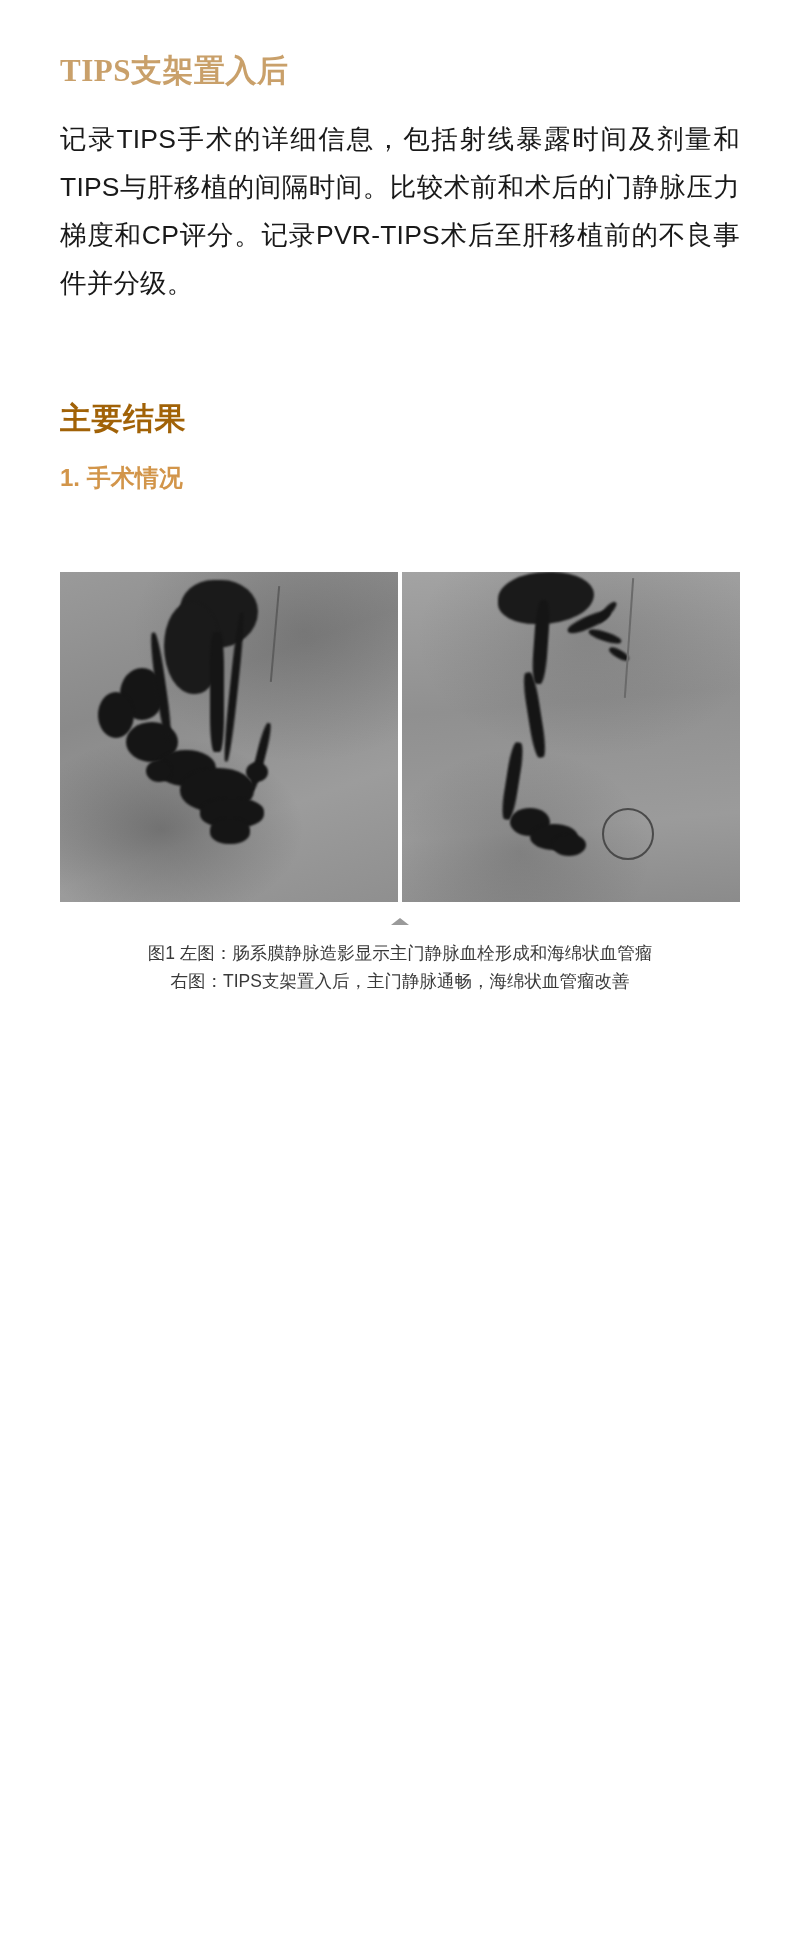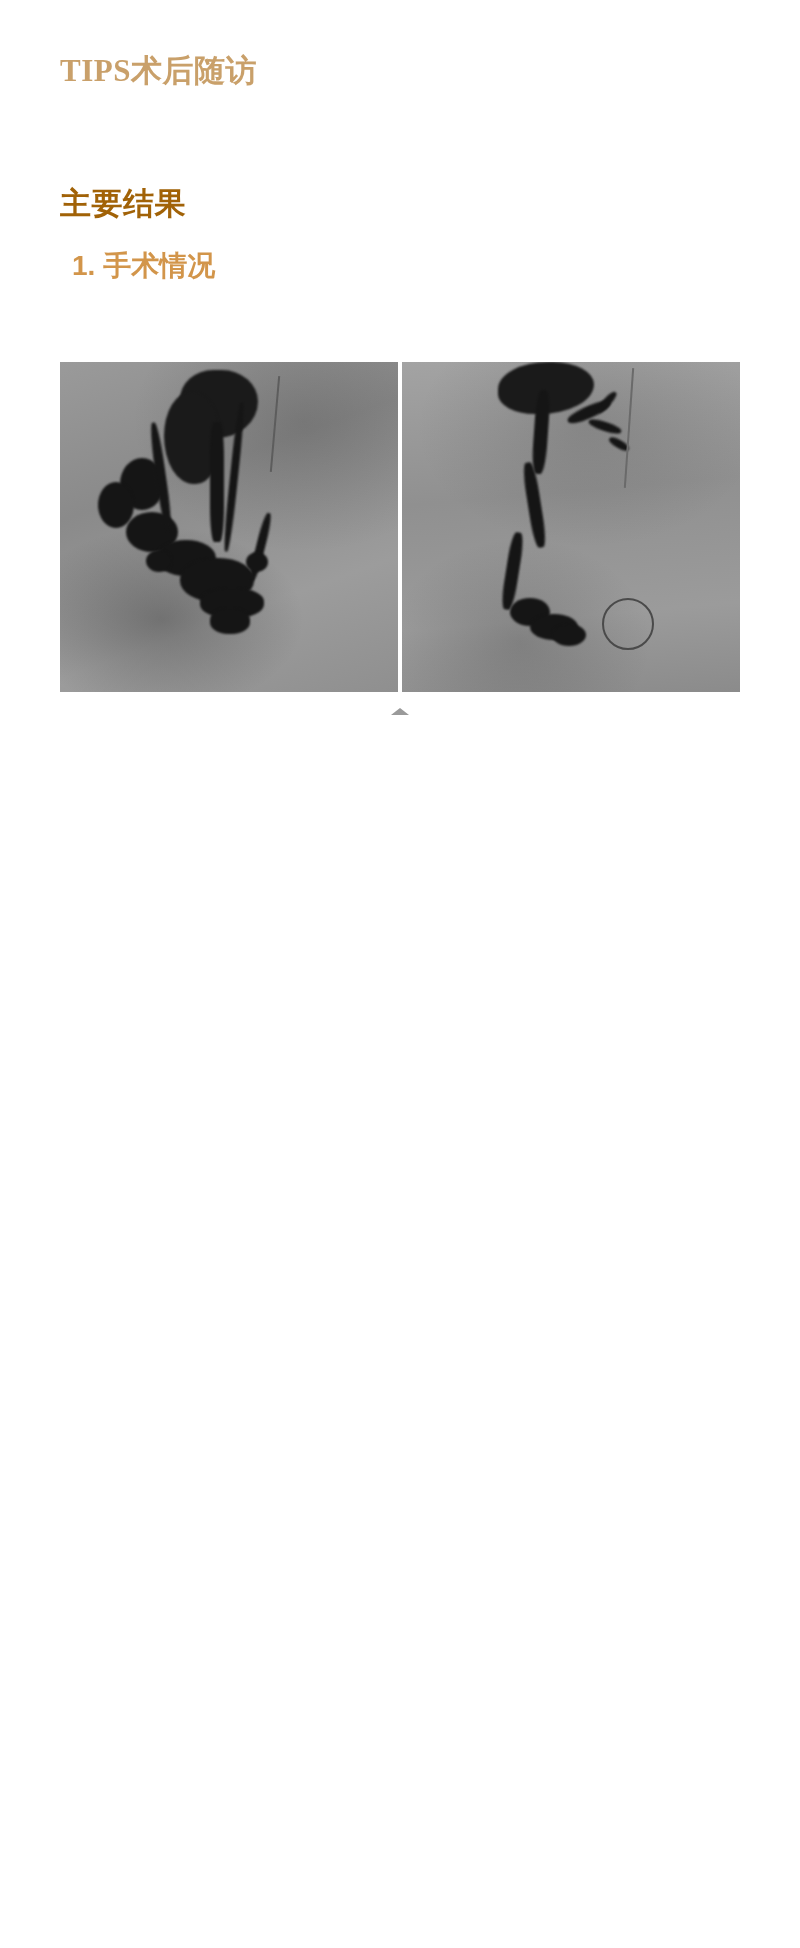--- a/index.html
+++ b/index.html
@@ -30,24 +30,24 @@
     font-size: 31px;
     line-height: 1.25;
     letter-spacing: 0.5px;
     color: #c9a06a;
     margin: 18px 0 24px 0;
   }
   .h-section.gold2 {
     color: #a16207;
   }
   .h-sub {
-    font-size: 28px;
+    font-size: 24px;
     font-weight: bold;
     color: #d2954a;
-    margin: 14px 0 10px 12px;
+    margin: 14px 0 10px 0;
     line-height: 1.3;
   }
 
   
   p.body {
     font-size: 26.5px;
     line-height: 1.82;
     letter-spacing: 0.2px;
     margin: 0 0 22px 0;
     color: #191919;
@@ -121,22 +121,23 @@
     border-right: 9px solid transparent;
     border-bottom: 7px solid #9a9a9a;
     margin: 16px auto 6px auto;
   }
 </style>
 </head>
 <body>
 
 <div class="page">
 
-  <h1 class="h-section">TIPS术后随访</h1>
+  <h1 class="h-section">TIPS支架置入后</h1>
 
+  <p class="body">记录TIPS手术的详细信息，包括射线暴露时间及剂量和TIPS与肝移植的间隔时间。比较术前和术后的门静脉压力梯度和CP评分。记录PVR-TIPS术后至肝移植前的不良事件并分级。</p>
 
   <div class="spacer-lg"></div>
 
   <h2 class="h-section gold2">主要结果</h2>
 
   <h3 class="h-sub">1. 手术情况</h3>
 
 
   <div class="spacer-sm"></div>
 
@@ -179,15 +180,19 @@
         <div class="vsl" style="left:192px; top:36px; width:26px; height:8px; border-radius:45%; transform:rotate(-48deg);"></div>
         <div class="vsl" style="left:206px; top:78px; width:22px; height:8px; border-radius:45%; transform:rotate(30deg);"></div>
         <div style="position:absolute;left:226px;top:6px;width:2px;height:120px;background:#6a6a6a;transform:rotate(4deg);"></div>
         <div style="position:absolute;left:200px;top:236px;width:48px;height:48px;border:2px solid #4a4a4a;border-radius:50%;"></div>
       </div>
 
     </div>
 
     <div class="arrow-up"></div>
 
+    <figcaption class="fig-caption">
+      <span>图1 左图：肠系膜静脉造影显示主门静脉血栓形成和海绵状血管瘤</span>
+      <span class="line2">右图：TIPS支架置入后，主门静脉通畅，海绵状血管瘤改善</span>
+    </figcaption>
   </figure>
 
 </div>
 
 </body></html>

